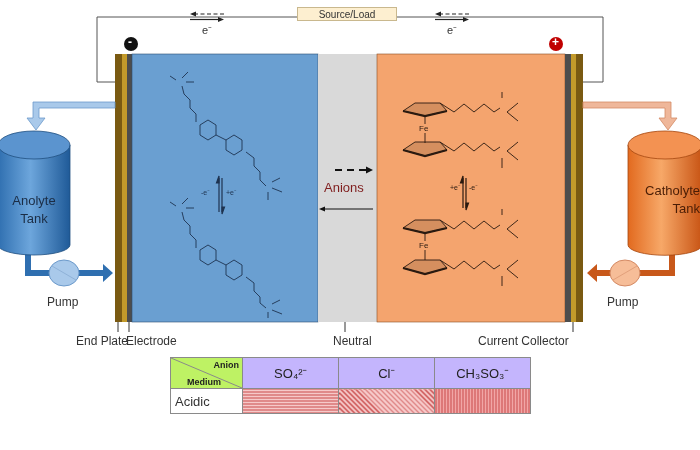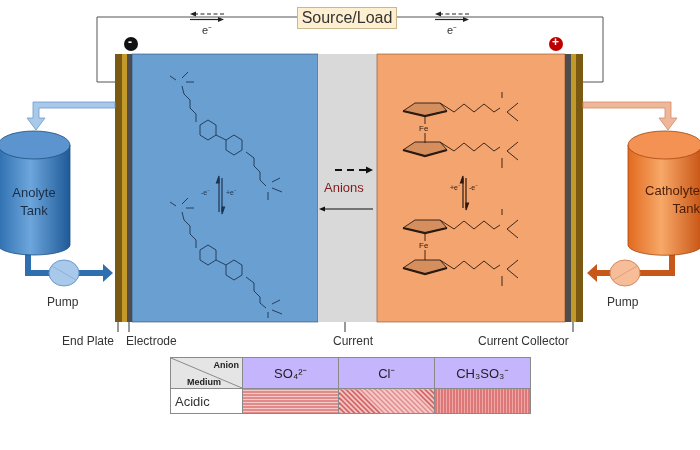--- a/index.html
+++ b/index.html
@@ -1,23 +1,23 @@
 <!DOCTYPE html>
 <html><head>
 <meta charset="utf-8">
 <style>
   html, body { margin:0; padding:0; background:#ffffff; }
   body { width:700px; height:450px; position:relative; overflow:hidden; font-family:"Liberation Sans", sans-serif; color:#222; }
   .abs { position:absolute; }
   .lbl { font-size:12px; color:#333; white-space:nowrap; }
-  .srcbox { left:297px; top:7px; width:100px; height:22px; background:#fdefd0; border:1px solid #c9b88e; box-sizing:border-box; font-size:16px; display:flex; align-items:center; justify-content:center; color:#333; }
+  .srcbox { left:297px; top:7px; width:100px; height:14px; background:#fdefd0; border:1px solid #c9b88e; box-sizing:border-box; font-size:10px; display:flex; align-items:center; justify-content:center; color:#333; }
   table.legend { position:absolute; left:170px; top:357px; border-collapse:collapse; font-size:13px; }
   table.legend td { border:1px solid #8a8a8a; padding:0; height:24px; }
   .hdr-cell { width:95px; text-align:center; background:#c4b5fd; height:30px !important; }
-  .corner { width:71px; height:30px !important; position:relative; background:#e5e5e5;margin-left:12px; }
+  .corner { width:71px; height:30px !important; position:relative; background:#bef264;margin-left:12px; }
   .corner .a { position:absolute; right:3px; top:2px; font-size:9px; font-weight:bold; }
   .corner .m { position:absolute; left:16px; bottom:1px; font-size:9px; font-weight:bold; }
   .rowlbl { padding-left:4px !important; font-size:13px; color:#333;border-radius:6px; }
   .p-h-r { background:repeating-linear-gradient(0deg, #c94a4a 0 1px, #f6c9c9 1px 3px); }
   .p-d-r { background:repeating-linear-gradient(45deg, #c94a4a 0 1px, #f6c9c9 1px 3.5px); }
   .p-v-r { background:repeating-linear-gradient(90deg, #c94a4a 0 1px, #f1a6a6 1px 3px); }
   .p-h-g { background:repeating-linear-gradient(0deg, #6f9a4f 0 1px, #d8ecc6 1px 3px); }
   .p-d-g { background:repeating-linear-gradient(45deg, #6f9a4f 0 1px, #e3f0d6 1px 3.5px); }
   .p-v-g { background:repeating-linear-gradient(90deg, #6f9a4f 0 1px, #c9e2b1 1px 3px); }
 </style>
@@ -178,43 +178,43 @@
     <path d="M466,210 L468.5,203 L466,203 z" fill="#2a1a10"></path>
   </g>
 </svg>
 
 <div class="abs srcbox">Source/Load</div>
 <div class="abs lbl" style="left:202px;top:22px;font-size:11px">e⁻</div>
 <div class="abs lbl" style="left:447px;top:22px;font-size:11px">e⁻</div>
 <div class="abs" style="left:128px;top:35px;color:#fff;font-size:12px;font-weight:bold">-</div>
 <div class="abs" style="left:552px;top:35px;color:#fff;font-size:12px;font-weight:bold">+</div>
 
-<div class="abs" style="left:0;top:184px;width:68px;text-align:center;color:#1b2d45;font-size:13px;line-height:18px">
+<div class="abs" style="left:0;top:192px;width:68px;text-align:center;color:#1b2d45;font-size:13px;line-height:18px">
   <div>Anolyte</div>
   <div>Tank</div>
 </div>
 <div class="abs" style="left:630px;top:182px;width:70px;text-align:right;color:#4a1d05;font-size:13px;line-height:18px">
   <div>Catholyte</div>
   <div>Tank</div>
 </div>
 <div class="abs lbl" style="left:47px;top:295px">Pump</div>
 <div class="abs lbl" style="left:607px;top:295px">Pump</div>
 
 <div class="abs" style="left:324px;top:180px;font-size:13px;color:#7f1d1d">Anions</div>
 
 <div class="abs" style="left:201px;top:188px;font-size:7px;color:#1e3350">-e⁻</div>
 <div class="abs" style="left:226px;top:188px;font-size:7px;color:#1e3350">+e⁻</div>
 <div class="abs" style="left:450px;top:183px;font-size:7px;color:#2a1a10">+e⁻</div>
 <div class="abs" style="left:469px;top:183px;font-size:7px;color:#2a1a10">-e⁻</div>
 <div class="abs" style="left:419px;top:124px;font-size:8px;color:#2a1a10">Fe</div>
 <div class="abs" style="left:419px;top:241px;font-size:8px;color:#2a1a10">Fe</div>
 
-<div class="abs lbl" style="left:62px;top:334px">End Plate</div>
+<div class="abs lbl" style="left:76px;top:334px">End Plate</div>
 <div class="abs lbl" style="left:126px;top:334px">Electrode</div>
-<div class="abs lbl" style="left:333px;top:334px">Current</div>
+<div class="abs lbl" style="left:333px;top:334px">Neutral</div>
 <div class="abs lbl" style="left:478px;top:334px">Current Collector</div>
 
 <table class="legend">
   <tbody>
       <tr>
     <td class="corner">
       <svg width="71" height="30" style="position:absolute;left:0;top:0">
             <line x1="0" y1="0" x2="71" y2="30" stroke="#8a8a8a" stroke-width="1"></line>
           </svg>
       <span class="a">Anion</span>

